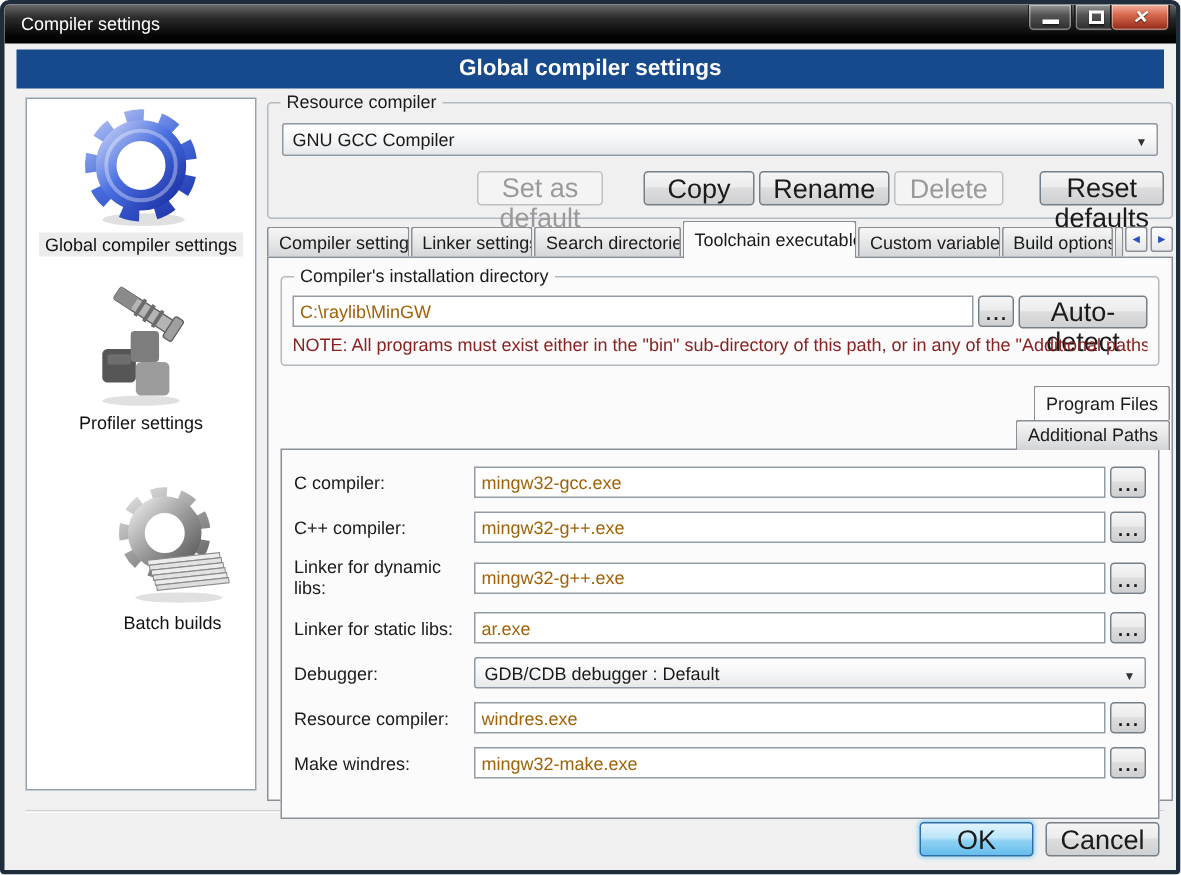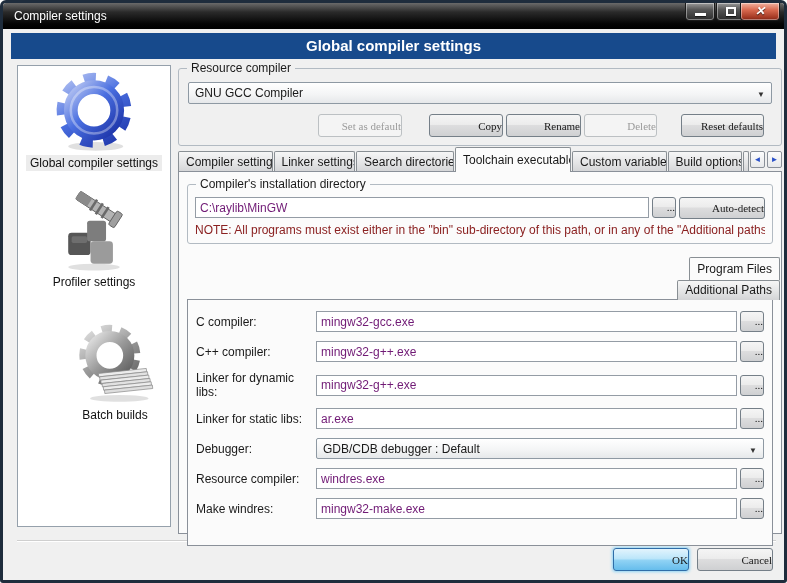--- a/index.html
+++ b/index.html
@@ -48,26 +48,26 @@
   #gb-compiler { height:78px; margin-top:3px; }
   .combo { height:22px; border:1px solid #8e99a3; border-radius:2px;
            background:linear-gradient(#fff,#f4f5f6 55%,#e6e8ea); display:flex;
            align-items:center; padding:0 6px; position:relative; cursor:default; }
   .combo-arrow { position:absolute; right:6px; top:7px; font-size:8px; color:#333; }
   #compiler-combo { margin:13px 9px 0; }
 
   .btnrow { display:flex; margin:10px 0 0 9px; }
   .btn { height:23px; border:1px solid #757f88; border-radius:3px; cursor:default;
          background:linear-gradient(#f5f5f5,#ececec 45%,#ddddde 50%,#cfd0d2);
-         font-family:Liberation Serif, serif; font-size:11px; text-align:right;
+         font-family:Liberation Sans, sans-serif; font-size:18px; text-align:center;
          line-height:20px; color:#1a1a1a; }
   .btn.disabled { color:#9a9a9a; border-color:#bcc0c3; background:#f4f4f4; }
   #btn-setdefault { width:84px; margin-left:130px; }
   #btn-copy { width:74px; margin-left:27px; }
-  #btn-rename { width:75px; margin-left:3px; }
+  #btn-rename { width:87px; margin-left:3px; }
   #btn-delete { width:73px; margin-left:3px; }
   #btn-reset { width:83px; margin-left:24px; }
 
   
   .tabstrip { position:absolute; top:82px; left:0; width:604px; height:25px;
               display:flex; align-items:flex-end; }
   .tab { height:21px; line-height:20px; padding:0 7px; white-space:nowrap; cursor:default;
          background:linear-gradient(#f6f6f6,#e2e3e4 60%,#d3d4d6);
          border:1px solid #898f94; border-bottom:none; border-radius:2px 2px 0 0;
          margin-right:1px; overflow:hidden; }
@@ -79,21 +79,21 @@
               text-align:center; line-height:15px; cursor:default; }
 
   
   .panel { position:absolute; top:106px; left:0; width:604px; height:363px;
            background:#fbfbfb; border:1px solid #8a9099; z-index:2; }
   .panel .gb-label { background:#fbfbfb; }
 
   #gb-install { margin:12px 8px 0; padding:12px 7px 6px; }
   .install-row { display:flex; gap:3px; }
   .textbox { flex:1; height:21px; border:1px solid #949ca5; background:#fff; padding:0 4px;
-             font-family:"Liberation Sans",sans-serif; font-size:12px; color:#701a75; }
+             font-family:"Liberation Sans",sans-serif; font-size:12px; color:#a16207; }
   .browse { width:24px; height:21px; line-height:17px; }
   .autodetect { width:86px; height:22px; }
   .note { color:#8b2121; margin-top:4px; white-space:nowrap; overflow:hidden; }
 
   .subtabs { display:flex; margin:13px 0 0 8px; position:relative; z-index:3; align-items:flex-end;flex-direction:column; }
   .subtab { height:20px; line-height:19px; }
   .subtab.active { height:23px; line-height:22px; }
 
   .innerpanel { margin:-1px 8px 0; border:1px solid #8a9099; height:247px;
                 padding:11px 8px 0; background:#fbfbfb; }

